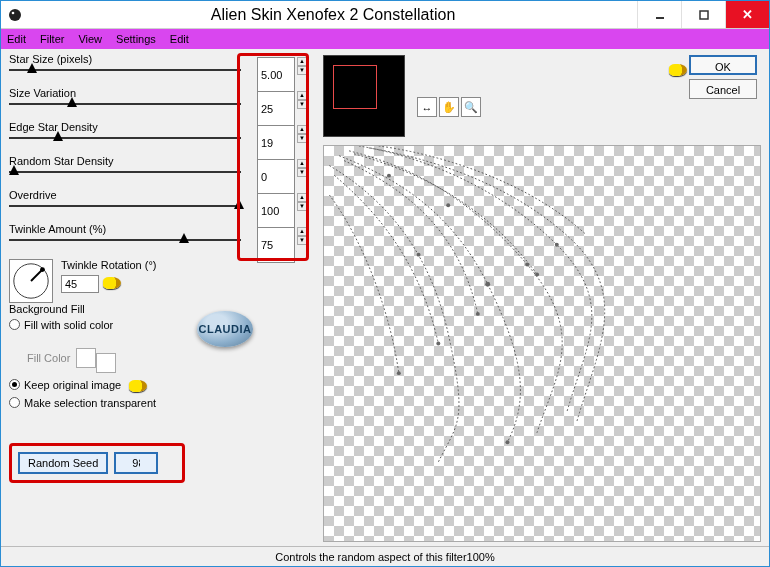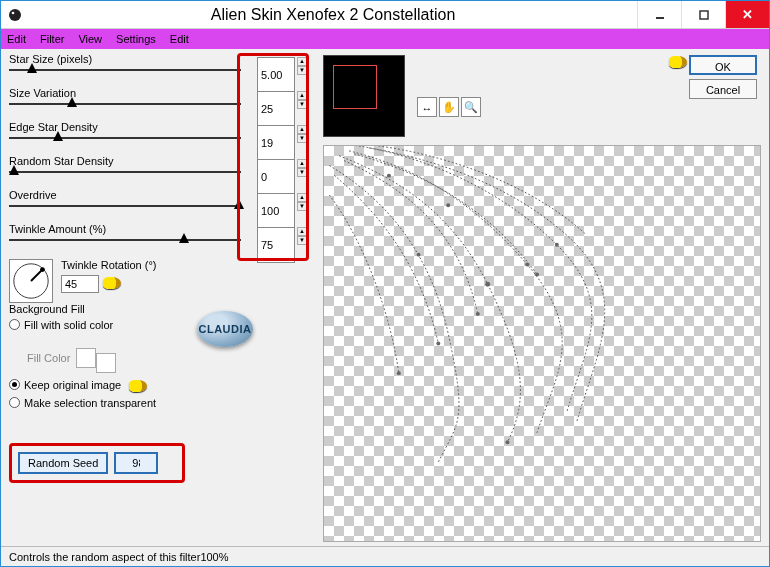--- a/index.html
+++ b/index.html
@@ -61,23 +61,23 @@
       linear-gradient(45deg,#ccc 25%,transparent 25%,transparent 75%,#ccc 75%,#ccc),
       linear-gradient(45deg,#ccc 25%,#fff 25%,#fff 75%,#ccc 75%,#ccc);
     background-size:20px 20px;
     background-position:0 0,10px 10px;
   }
   .preview-big svg { width:100%; height:100%; }
 
   .ok-cancel { position:absolute; right:12px; top:6px; display:flex; flex-direction:column; gap:4px; align-items:flex-end; }
   .btn { width:68px; height:20px; border:1px solid #888; background:#f8f8f8; text-align:center; line-height:18px; }
   .btn.ok { border:2px solid #2a6fb5; }
-  .ok-row { display:flex; align-items:flex-start; gap:2px; }
-
-  .statusbar { position:absolute; left:0; right:0; bottom:0; height:20px; border-top:1px solid #bbb; background:#f0f0f0; display:flex; align-items:center; padding:0 8px; justify-content:flex-start; }
+  .ok-row { display:flex; align-items:flex-end; gap:2px; }
+
+  .statusbar { position:absolute; left:0; right:0; bottom:0; height:20px; border-top:1px solid #bbb; background:#f0f0f0; display:flex; align-items:center; padding:0 8px; justify-content:center; }
 </style>
 </head>
 <body>
 
 <div class="titlebar">
   <div class="icon">
     <svg width="14" height="14" viewBox="0 0 14 14">
         <circle cx="7" cy="7" r="6" fill="#222"></circle>
         <circle cx="5" cy="5" r="1.3" fill="#fff"></circle>
       </svg>

